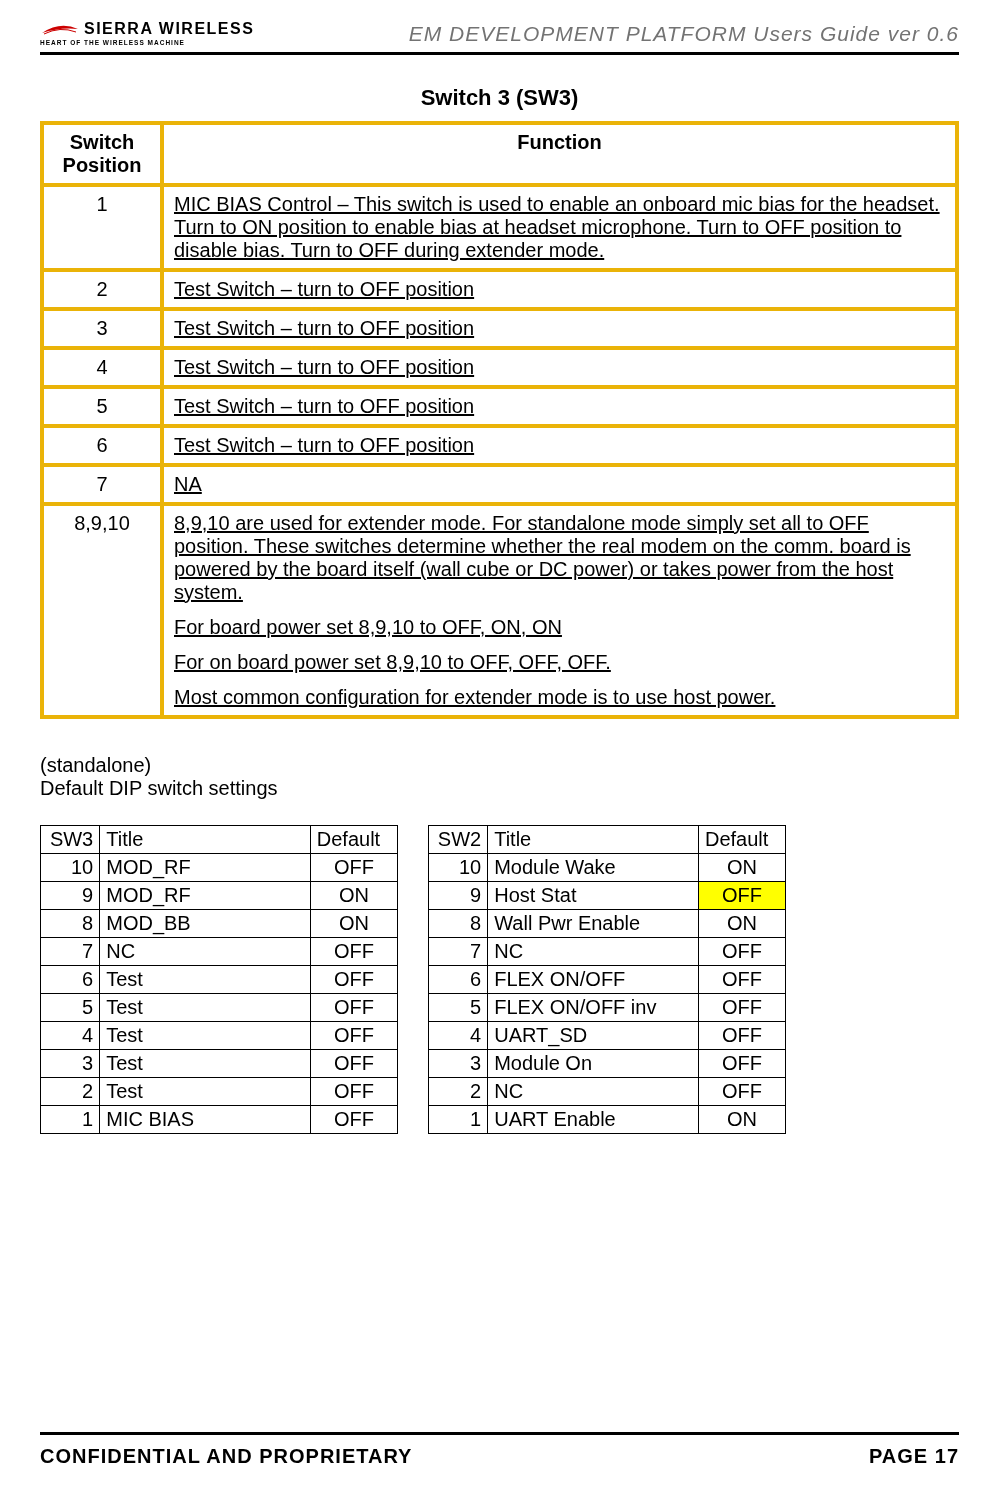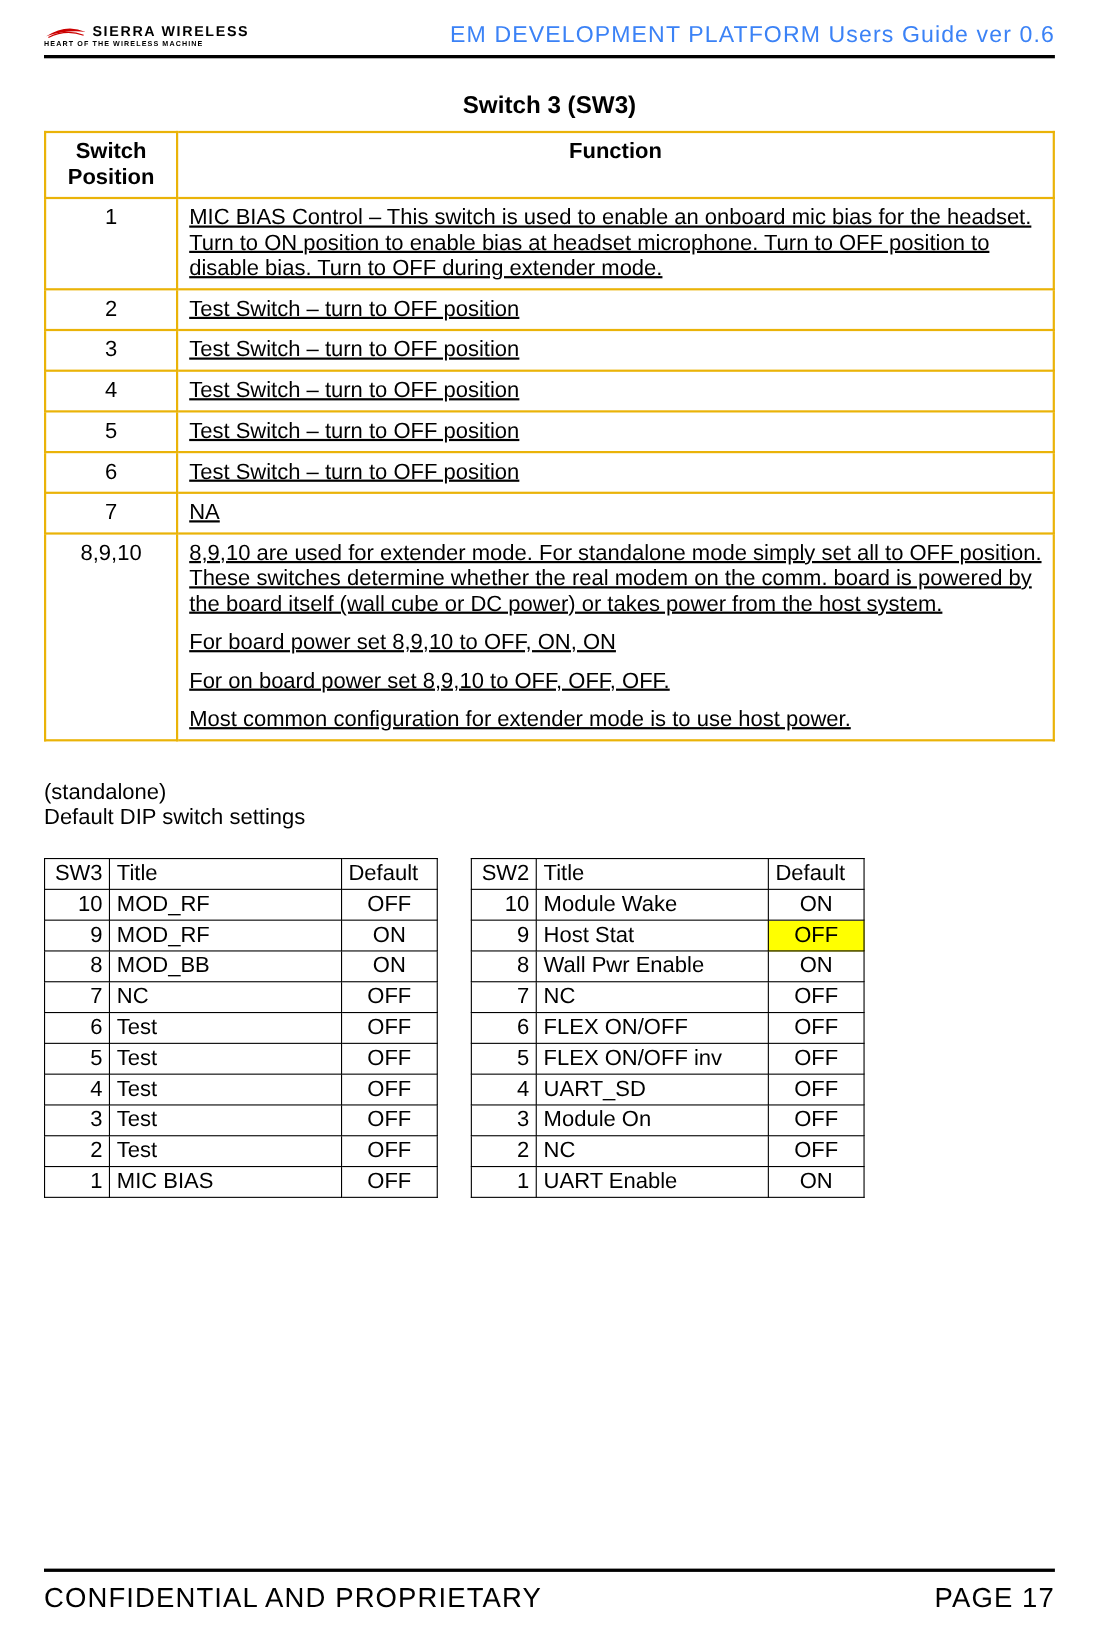--- a/index.html
+++ b/index.html
@@ -15,54 +15,55 @@
   .header-row {
     display: flex;
     align-items: flex-end;
     justify-content: space-between;
     padding-bottom: 6px;
   }
   .logo-block { display: flex; flex-direction: column; align-items: flex-start; }
   .logo-main {
     font-weight: 800;
     letter-spacing: 1.5px;
-    font-size: 13px;
+    font-size: 16px;
     color: #000;
     display: flex;
     align-items: center;
     gap: 4px;
   }
   .logo-swoosh { width: 40px; height: 12px; }
   .logo-tag {
     font-size: 6.5px;
     letter-spacing: 1px;
     margin-top: 1px;
     color: #000;
     font-weight: 600;
   }
   .doc-title {
     font-size: 21px;
     letter-spacing: 1px;
     font-weight: 400;
-    color: #3b82f6;
+    color: #737373;
+    font-style: italic;
   }
   .thick-rule { height: 3px; background: #000; margin-bottom: 30px; }
   .section-title {
     text-align: center;
     font-weight: bold;
     font-size: 22px;
     margin-bottom: 10px;
   }
   table.main {
     width: 100%;
     border-collapse: collapse;
     font-size: 20px;
   }
   table.main th, table.main td {
-    border: 2px solid #eab308;
+    border: 4px solid #eab308;
     padding: 6px 10px;
     vertical-align: top;
     text-align: left;
   }
   table.main th { font-weight: bold; text-align: center; }
   table.main td.pos { text-align: center; width: 120px; }
   table.main td .para { margin-bottom: 12px; text-decoration: underline; }
   table.main td .para:last-child { margin-bottom: 0; }
   .caption {
     font-size: 20px;
@@ -91,23 +92,23 @@
   .footer {
     position: absolute;
     bottom: 25px;
     left: 40px;
     right: 40px;
   }
   .footer-rule { height: 3px; background: #000; margin-bottom: 10px; }
   .footer-row {
     display: flex;
     justify-content: space-between;
-    font-size: 25px;
+    font-size: 20px;
     letter-spacing: 1px;
-    font-weight: 400;
+    font-weight: 700;
   }
 </style>
 </head>
 <body>
 
 <div class="header-row">
   <div class="logo-block">
     <div class="logo-main">
       <svg class="logo-swoosh" viewBox="0 0 40 12">
         <path d="M2 10 Q20 -2 38 6 Q20 4 2 10 Z" fill="#c00"></path>

